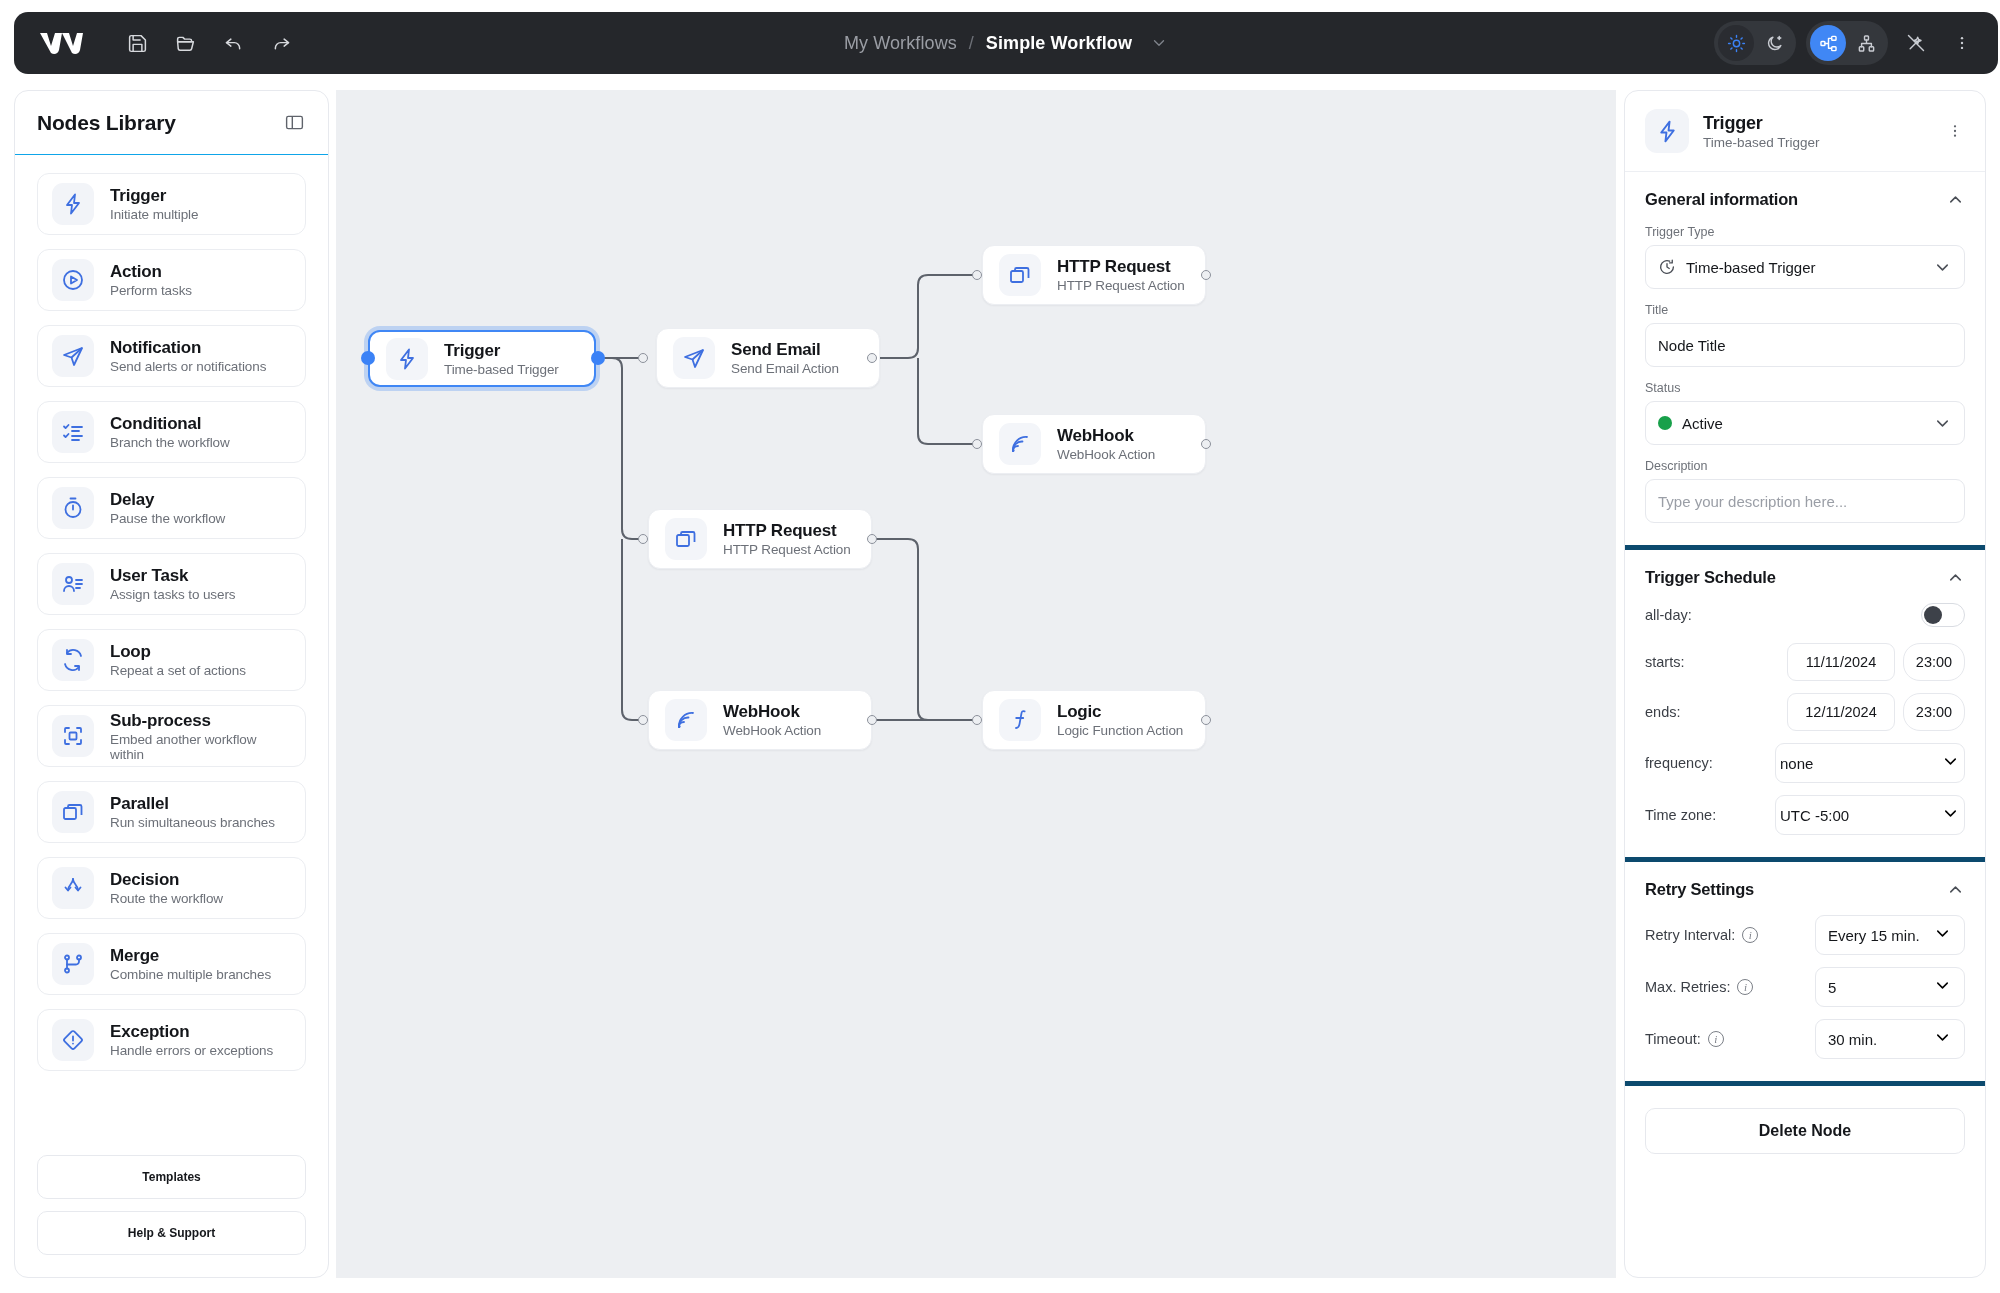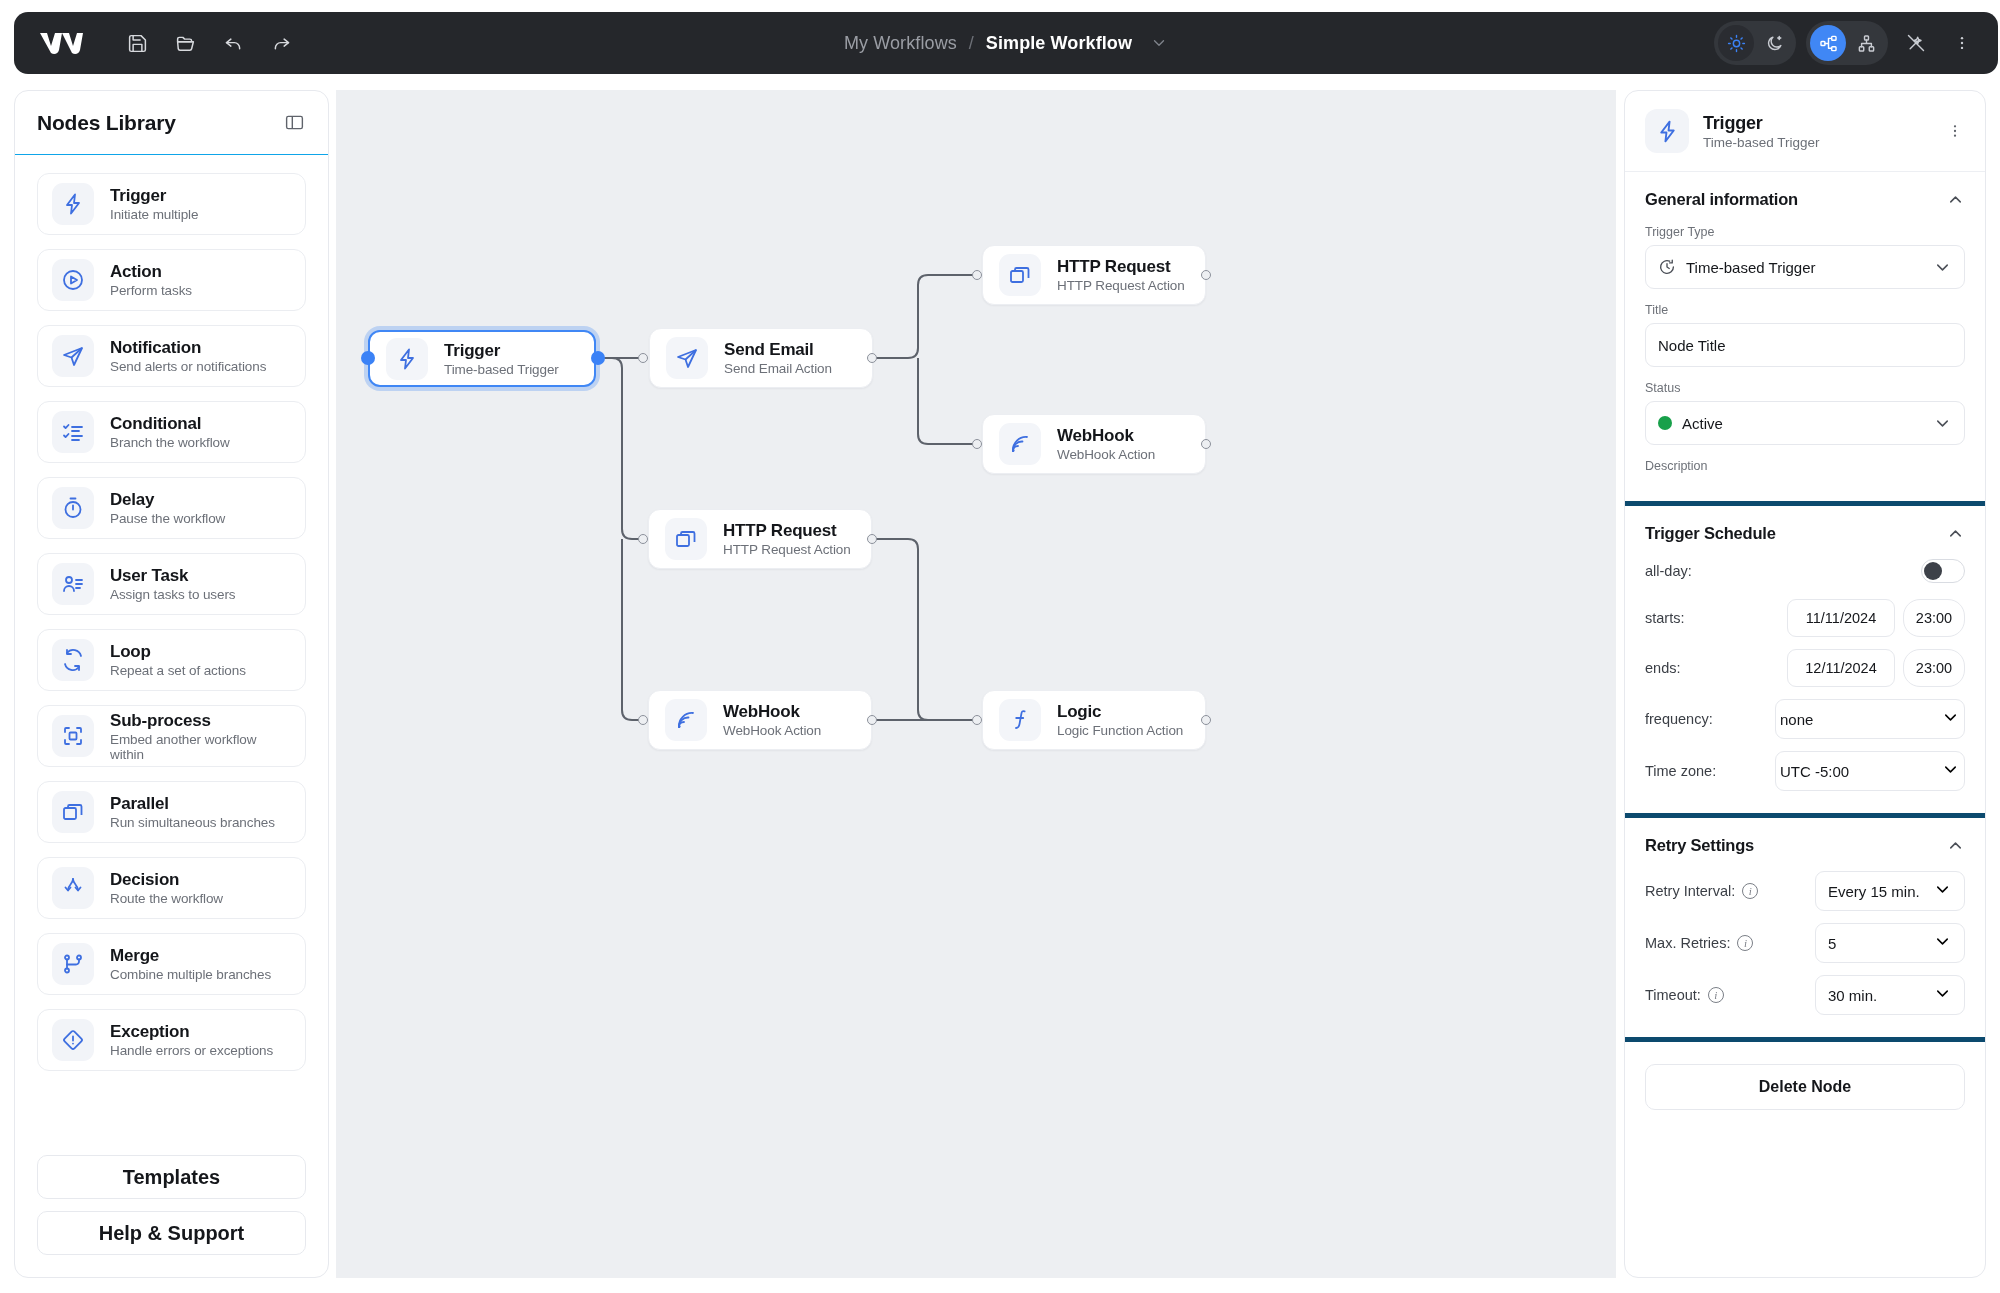--- a/index.html
+++ b/index.html
@@ -82,21 +82,21 @@
     width:42px;height:42px;flex:0 0 42px;border-radius:11px;background:#f2f4f8;
     display:flex;align-items:center;justify-content:center;color:#3e6fe0;
   }
   .node-ico svg { display:block; }
   .node-txt { display:flex; flex-direction:column; gap:1px; min-width:0;}
   .node-name { font-size:17px; font-weight:700; color:#14161a; letter-spacing:-.2px;}
   .node-desc { font-size:13.5px; color:#6c7078; letter-spacing:-.1px;}
   .sb-foot { flex:0 0 auto; padding: 12px 22px 22px 22px; }
   .sb-btn {
     height:44px; width:100%; border:1px solid #e7e9ee; border-radius:10px;
-    background:#fff; color:#15171b; font-size:20px; font-weight:700;
+    background:#fff; color:#15171b; font-size:12px; font-weight:700;
     display:flex;align-items:center;justify-content:center; cursor:pointer;
     margin-top:12px; font-family:"Liberation Sans", sans-serif;
   }
 
   
   .canvas {
     position:absolute; left:336px; top:90px; width:1280px; height:1188px;
     background:#edeff2; overflow:hidden;
   }
   .canvas svg.wires { position:absolute; left:0; top:0; width:1280px; height:1188px; }
@@ -520,21 +520,21 @@
           </svg>
       </div>
       <div class="gn-txt">
         <div class="gn-name">Trigger</div>
         <div class="gn-sub">Time-based Trigger</div>
       </div>
     </div>
     <div class="port filled" style="left:25px; top:261px;"></div>
     <div class="port filled" style="left:255px; top:261px;"></div>
 
-    <div class="gnode" style="left:313px; top:238px; width:224px; height:60px;">
+    <div class="gnode" style="left:320px; top:238px; width:224px; height:60px;">
       <div class="gn-ico">
         <svg width="24" height="24" viewBox="0 0 24 24" fill="none" stroke="currentColor" stroke-width="1.8" stroke-linejoin="round">
             <path d="M21 4L3 11l7.5 2.5L13 21z"></path>
             <path d="M10.5 13.5L21 4"></path>
           </svg>
       </div>
       <div class="gn-txt">
         <div class="gn-name">Send Email</div>
         <div class="gn-sub">Send Email Action</div>
       </div>
@@ -681,20 +681,23 @@
         <span class="dot-green"></span>
         <span class="val">Active</span>
         <span class="dd">
           <svg width="19" height="19" viewBox="0 0 24 24" fill="none" stroke="currentColor" stroke-width="1.9" stroke-linecap="round" stroke-linejoin="round">
               <polyline points="6 9 12 15 18 9"></polyline>
             </svg>
         </span>
       </div>
 
       <span class="fld-label">Description</span>
+      <div class="fld" style="margin-bottom:0;">
+        <span class="ph">Type your description here...</span>
+      </div>
     </div>
 
     <div class="section">
       <div class="sec-head">
         <div class="sec-title">Trigger Schedule</div>
         <div class="chev-up">
           <svg width="19" height="19" viewBox="0 0 24 24" fill="none" stroke="currentColor" stroke-width="1.9" stroke-linecap="round" stroke-linejoin="round">
               <polyline points="6 15 12 9 18 15"></polyline>
             </svg>
         </div>

